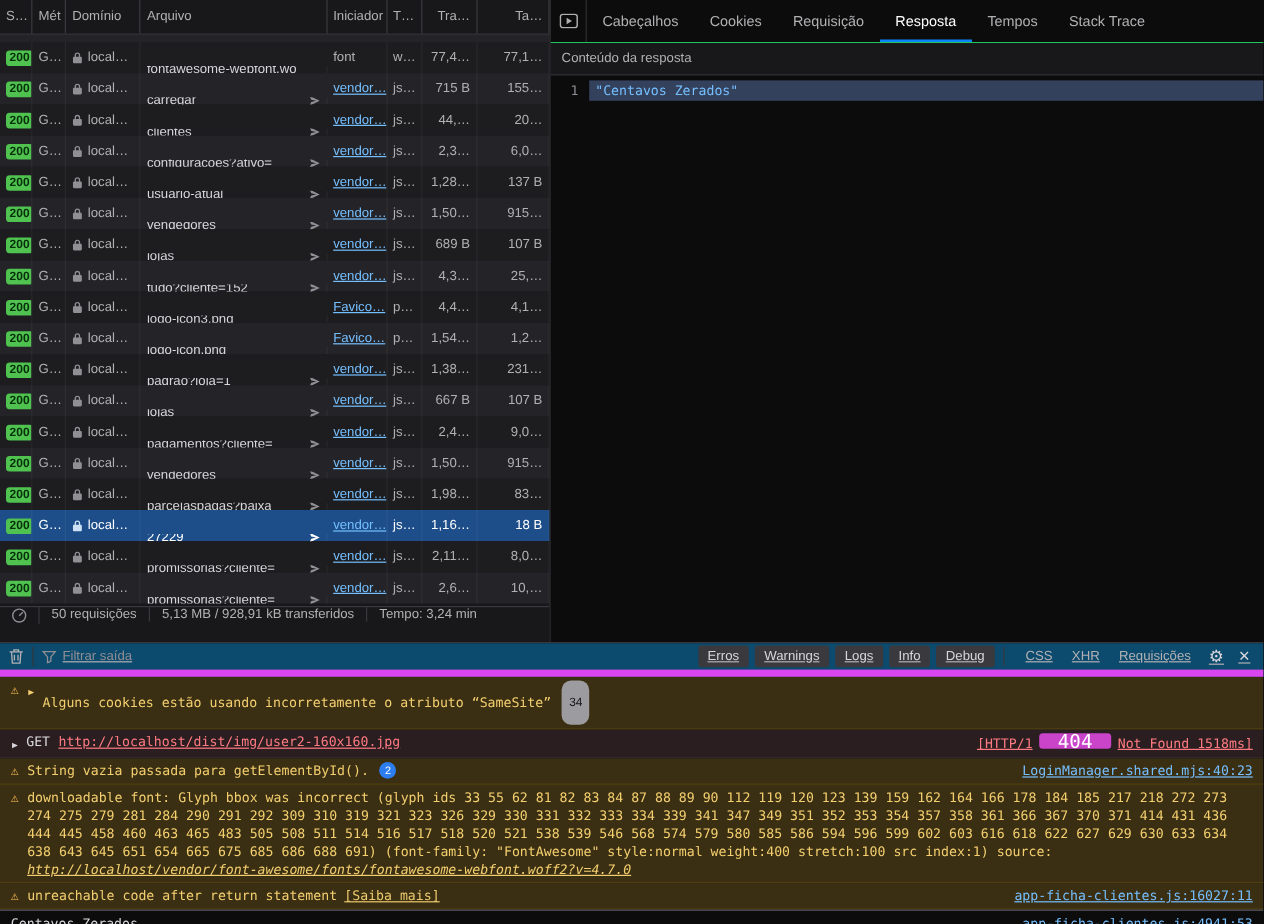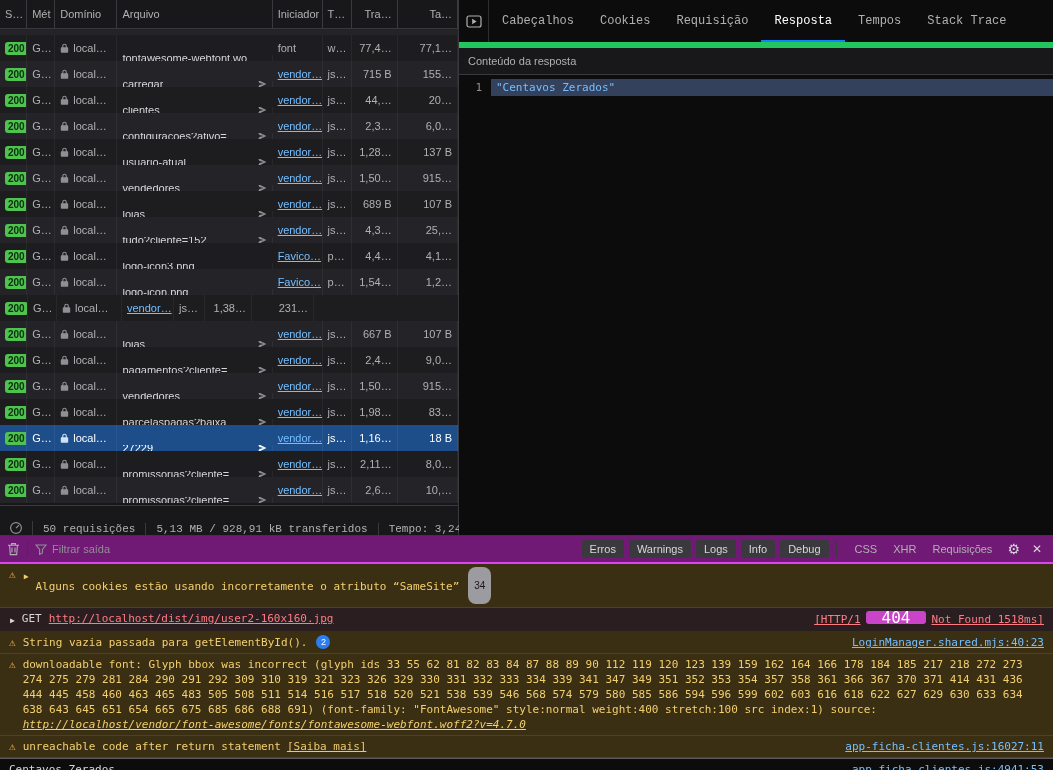--- a/index.html
+++ b/index.html
@@ -24,40 +24,40 @@
   .net-row .transf, .net-row .size, .net-header .transf, .net-header .size { justify-content:flex-end; }
   .badge200 { background:var(--status-green); color:#06300a; font-size:10px; font-weight:bold; border-radius:3px; padding:0 3px; line-height:13px; }
   .net-row .file { color:#d7d7db; justify-content:space-between;margin-top:20px; }
   .net-row.selected .file, .net-row.selected .c { color:#fff; }
   .lock-svg { margin-right:4px; flex:none; color:#8f8f94; }
   .net-row.selected .lock-svg { color:#cfe1f7; }
   .fname { overflow:hidden; white-space:nowrap; }
   .send-svg { flex:none; margin-left:4px; color:#8f8f94; }
   .net-row.selected .send-svg { color:#fff; }
   .link { color:var(--link-blue); text-decoration:underline; }
-  .net-summary { height:30px; flex:none; border-top:1px solid #38383d; display:flex; align-items:flex-end; font-size:11px; color:#b1b1b3; background:#18181a;font-family:Liberation Mono, monospace; }
+  .net-summary { height:30px; flex:none; border-top:1px solid #38383d; display:flex; align-items:flex-start; font-size:11px; color:#b1b1b3; background:#18181a; }
   .sum-cell { display:flex; align-items:center; padding:0 10px; border-right:1px solid #38383d; white-space:nowrap; }
   .sum-cell.iconcell { padding:0 9px; }
   .sum-cell:last-child { border-right:none; }
 
   
   .details-panel { flex:1; display:flex; flex-direction:column; background:#0c0c0d; }
-  .detail-tabs { height:48px; flex:none; display:flex; align-items:stretch; border-bottom:6px solid #22c55e; font-size:12px; color:#b1b1b3;font-family:Liberation Mono, monospace; }
+  .detail-tabs { height:36px; flex:none; display:flex; align-items:stretch; border-bottom:1px solid #22c55e; font-size:12px; color:#b1b1b3; }
   .tab-iconbox { width:30px; display:flex; align-items:center; justify-content:center; border-right:1px solid #2e2e32; }
   .tab { padding:0 13px; display:flex; align-items:center; white-space:nowrap; }
   .tab.active { color:#fff; box-shadow: inset 0 -2px 0 var(--accent); }
   .resp-toolbar { height:27px; flex:none; background:#18181a; border-bottom:1px solid #38383d; display:flex; align-items:center; padding:0 9px; font-size:11px; color:#b1b1b3; }
   .code-area { flex:1; font-family:"DejaVu Sans Mono","Liberation Mono",monospace; font-size:11px; padding-top:4px; background:#0c0c0d; }
   .code-line { display:flex; height:17px; align-items:center; }
   .gutter { width:32px; text-align:right; padding-right:9px; color:#8f8f94; flex:none; }
   .code-content { flex:1; background:#34415c; color:var(--link-blue); height:17px; line-height:17px; padding-left:5px; white-space:pre; }
 
   
   .console-panel { flex:1; display:flex; flex-direction:column; border-top:1px solid #38383d; background:#0c0c0d; }
-  .console-toolbar { height:28px; flex:none; background:#701a75; border-bottom:2px solid #d946ef; display:flex; align-items:center; padding:0 7px; font-size:11px; color:#b1b1b3; }
+  .console-toolbar { height:28px; flex:none; background:#0c4a6e; border-bottom:6px solid #d946ef; display:flex; align-items:center; padding:0 7px; font-size:11px; color:#b1b1b3;text-decoration:underline; }
   .vsep { width:1px; height:16px; background:#38383d; margin:0 7px; flex:none; }
   .tool-icon { display:flex; align-items:center; justify-content:center; color:#b1b1b3; }
   .funnel { margin-right:5px; }
   .filter-input { background:transparent; border:none; outline:none; color:#d7d7db; font:11px "Liberation Sans",sans-serif; width:200px; }
   .filter-input::placeholder { color:#8f8f94; }
   .toolbar-right { margin-left:auto; display:flex; align-items:center; }
   .lvl-btn { background:#3a3a3e; color:#d7d7db; border-radius:2px; padding:3px 8px; margin-left:5px; line-height:12px; }
   .cat-btn { color:#b1b1b3; padding:3px 5px; margin-left:6px; line-height:12px; }
   .gear-btn { margin-left:10px; font-size:14px; color:#d7d7db; }
   .close-btn { margin:0 4px 0 12px; font-size:12px; color:#d7d7db; }
@@ -332,20 +332,26 @@
           <div class="net-row odd">
             <span class="c status">
               <span class="badge200">200</span>
             </span>
             <span class="c method">G…</span>
             <span class="c domain">
               <svg class="lock-svg" width="9" height="11" viewBox="0 0 9 11">
                 <path fill="currentColor" d="M2.2 4.2V3a2.3 2.3 0 0 1 4.6 0v1.2h.4c.55 0 1 .45 1 1v3.6c0 .55-.45 1-1 1H1.8c-.55 0-1-.45-1-1V5.2c0-.55.45-1 1-1h.4zm1.1 0h2.4V3a1.2 1.2 0 0 0-2.4 0v1.2z"></path>
               </svg>
               <span>local…</span>
+            </span>
+            <span class="c file">
+              <span class="fname">padrao?loja=1</span>
+              <svg class="send-svg" width="10" height="10" viewBox="0 0 10 10">
+                <path fill="currentColor" d="M0.8 9.2L9.4 5 0.8 0.8l1.6 3.3 4.1 0.9-4.1 0.9z"></path>
+              </svg>
             </span>
             <span class="c init">
               <span class="link">vendor…</span>
             </span>
             <span class="c type">js…</span>
             <span class="c transf">1,38…</span>
             <span class="c size">231…</span>
           </div>
           <div class="net-row even">
             <span class="c status">

